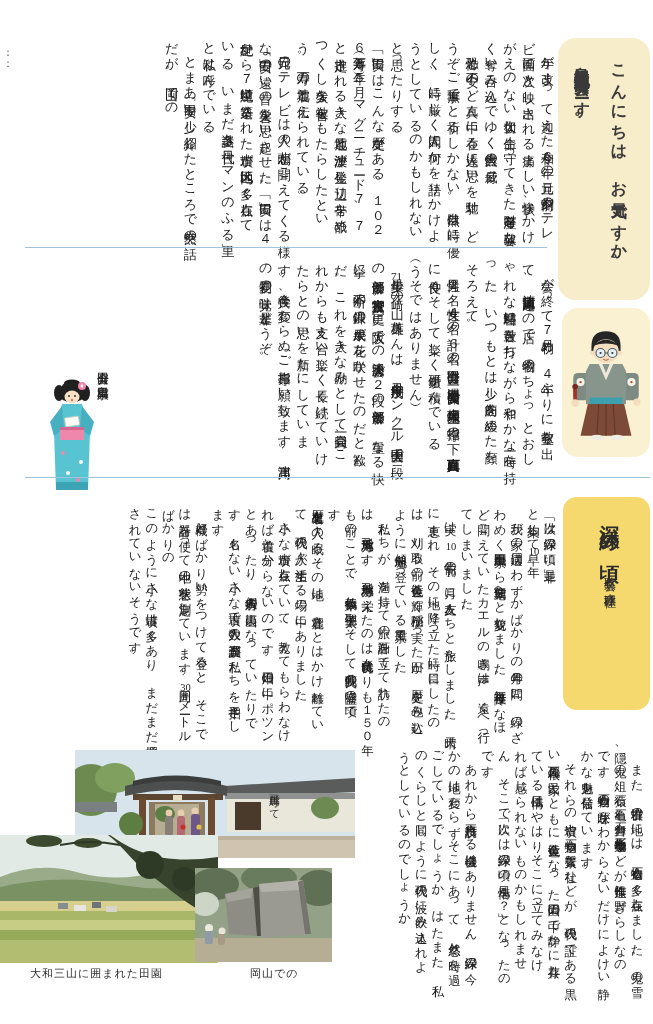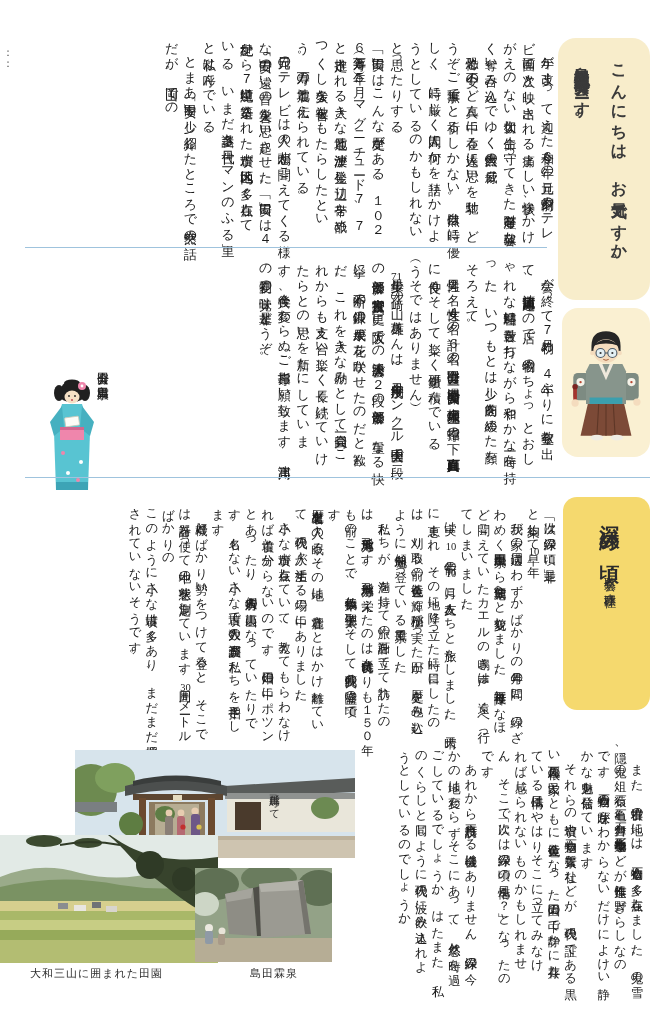--- a/index.html
+++ b/index.html
@@ -233,15 +233,15 @@
     <polygon points="30,26 58,20 56,30 32,34" fill="#a5a49c"></polygon>
     <polygon points="58,20 66,18 68,68 62,68" fill="#4f4e48"></polygon>
     <polygon points="64,16 108,12 116,66 66,70" fill="#9b9a92"></polygon>
     <polygon points="64,16 108,12 106,22 66,24" fill="#b3b2aa"></polygon>
     <polygon points="108,12 116,66 110,66 103,14" fill="#75746d"></polygon>
     <circle cx="14" cy="60" r="4" fill="#ece9e0"></circle>
       <rect x="10" y="63" width="8" height="13" rx="2" fill="#8f9aa6"></rect>
     <circle cx="27" cy="63" r="3.5" fill="#e8e4d8"></circle>
       <rect x="23" y="66" width="7" height="11" rx="2" fill="#a89a88"></rect>
   </svg>
-  <div class="caption-h" id="stone-caption">島田霖泉</div>
+  <div class="caption-h" id="stone-caption">岡山での</div>
 
 </div>
 
 </body></html>

